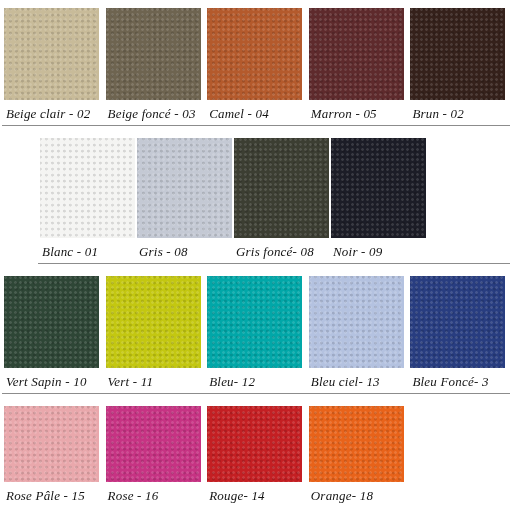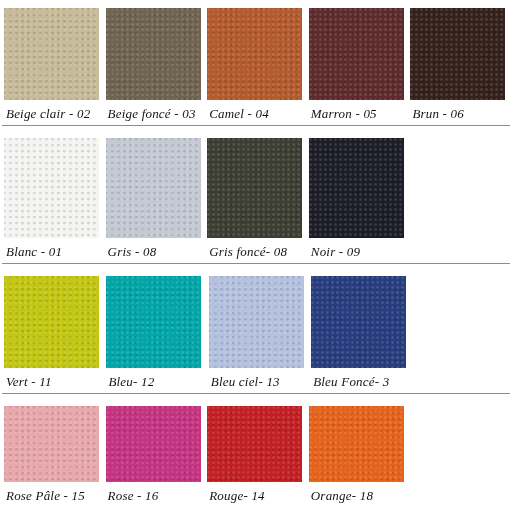--- a/index.html
+++ b/index.html
@@ -23,21 +23,21 @@
     flex-direction: column;
     justify-content: space-between;
   }
 
   .swatch-row {
     display: flex;
     flex-direction: column;
     box-sizing: border-box;
   }
   .swatch-row.r1 { height: 130px; }
-  .swatch-row.r2 { height: 138px; }
+  .swatch-row.r2 { height: 138px; margin-left: 36px; }
   .swatch-row.r3 { height: 130px; }
   .swatch-row.r4 { height: 114px; }
 
   .cells {
     display: flex;
     flex: 1 1 auto;
     padding: 0 2px;
     box-sizing: border-box;
     min-height: 0;
   }
@@ -115,21 +115,21 @@
         <div class="cell">
           <div class="chip grain" title="Camel - 04" style="background-color: rgb(180, 90, 44);"></div>
           <div class="label">Camel - 04</div>
         </div>
         <div class="cell">
           <div class="chip grain" title="Marron - 05" style="background-color: rgb(94, 42, 44);"></div>
           <div class="label">Marron - 05</div>
         </div>
         <div class="cell">
           <div class="chip grain" title="Brun - 06" style="background-color: rgb(53, 33, 27);"></div>
-          <div class="label">Brun - 06</div>
+          <div class="label">Brun - 02</div>
         </div>
       </div>
       <div class="rule"></div>
     </div>
     <div class="swatch-row r2">
       <div class="cells">
         <div class="cell">
           <div class="chip grain" title="Blanc - 01" style="background-color: rgb(244, 244, 242);"></div>
           <div class="label">Blanc - 01</div>
         </div>
@@ -148,20 +148,24 @@
         <div class="cell">
           <div class="chip empty" title=""></div>
           <div class="label empty"></div>
         </div>
       </div>
       <div class="rule"></div>
     </div>
     <div class="swatch-row r3">
       <div class="cells">
         <div class="cell">
+          <div class="chip grain" title="Vert Sapin - 10" style="background-color: rgb(46, 70, 54);"></div>
+          <div class="label">Vert Sapin - 10</div>
+        </div>
+        <div class="cell">
           <div class="chip grain" title="Vert - 11" style="background-color: rgb(195, 199, 17);"></div>
           <div class="label">Vert - 11</div>
         </div>
         <div class="cell">
           <div class="chip grain" title="Bleu- 12" style="background-color: rgb(1, 167, 168);"></div>
           <div class="label">Bleu- 12</div>
         </div>
         <div class="cell">
           <div class="chip grain" title="Bleu ciel- 13" style="background-color: rgb(180, 194, 224);"></div>
           <div class="label">Bleu ciel- 13</div>

